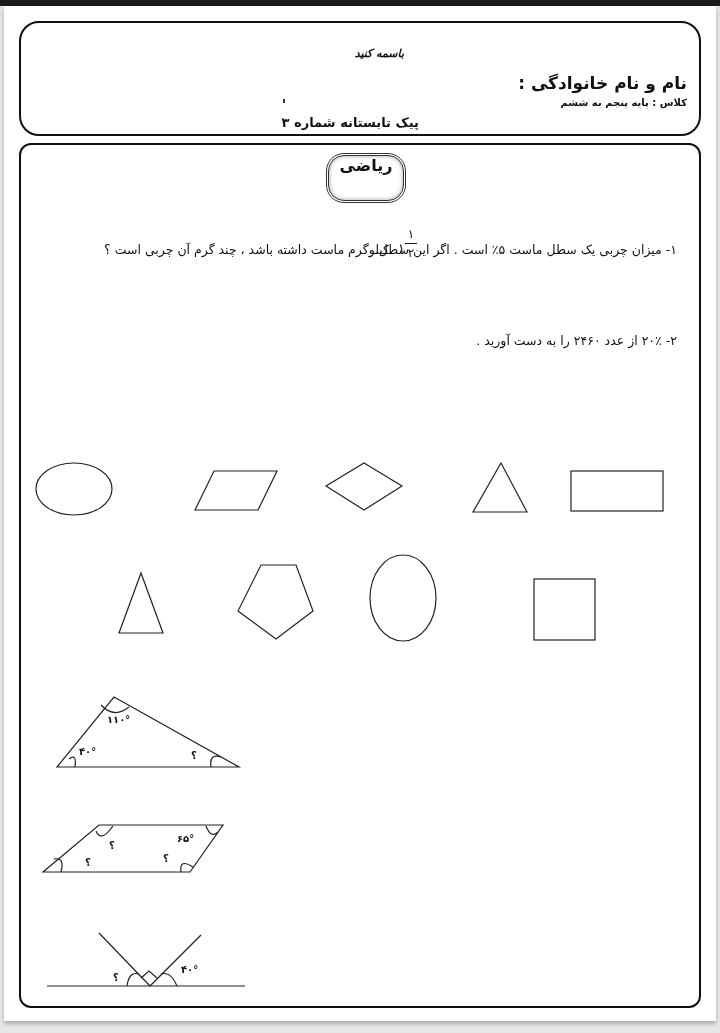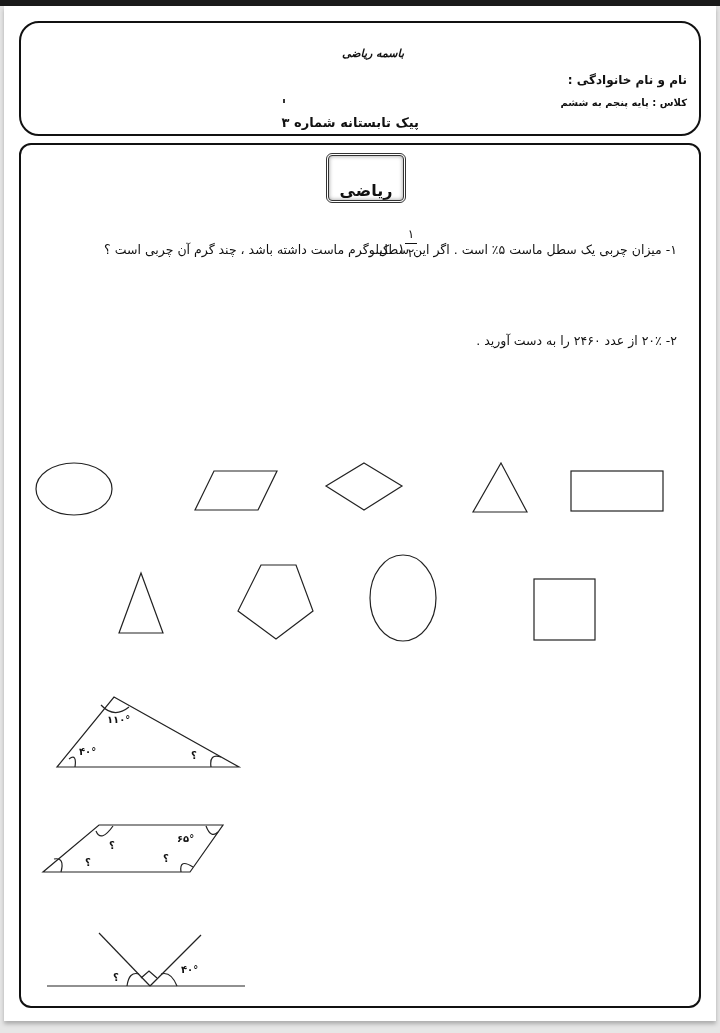--- a/index.html
+++ b/index.html
@@ -6,49 +6,49 @@
   html, body { width: 720px; height: 1033px; background: #e6e6e6; overflow: hidden; }
   body { position: relative; font-family: "DejaVu Sans", sans-serif; color: #111; }
   .topbar { position: absolute; left: 0; top: 0; width: 720px; height: 6px; background: #1b1b1b; }
   .page { position: absolute; left: 4px; top: 6px; width: 712px; height: 1015px; background: #fff;
           box-shadow: 0 3px 4px rgba(0,0,0,0.25); }
   .box { position: absolute; border: 2px solid #111; border-radius: 16px; background: #fff; }
   .header-box { left: 15px; top: 15px; width: 682px; height: 115px; border-radius: 20px; }
   .main-box { left: 15px; top: 137px; width: 682px; height: 865px; border-radius: 12px; }
   .rtl { direction: rtl; unicode-bidi: embed; position: absolute; white-space: nowrap; }
   .bismillah { font-size: 11px; font-weight: bold; font-style: italic; right: 295px; top: 24px; }
-  .name-line { font-size: 12px; font-weight: bold; right: 12px; top: 50px; }
+  .name-line { font-size: 17px; font-weight: bold; right: 12px; top: 50px; }
   .class-line { font-size: 10px; font-weight: bold; right: 12px; top: 74px; text-align: center; }
   .title-line { font-size: 13px; font-weight: bold; right: 280px; top: 92px; }
   .dot { position: absolute; left: 262px; top: 76px; width: 2px; height: 4px; background: #333; }
   .q { font-size: 12.5px; right: 22px; }
   .q1a { top: 97px; right: 22px; }
   .frac { position: absolute; right: 282px; top: 82px; width: 12px; text-align: center; font-size: 12px; }
   .frac .num { display: block; }
   .frac .bar { display: block; border-top: 1.5px solid #111; margin: 2px 0; }
   .frac .den { display: block; }
   .q1whole { position: absolute; right: 294px; top: 96px; font-size: 13px; }
   .q2 { top: 188px; }
   .q3 { top: 270px; }
   .q4 { top: 509px; }
   .subject-frame { position: absolute; left: 305px; top: 8px; width: 80px; height: 50px; border: 3px double #333;
-                   border-radius: 6px; display: flex; align-items: flex-end; justify-content: center;
+                   border-radius: 18px; display: flex; align-items: flex-start; justify-content: center;
                    font-size: 16px; font-weight: bold; direction: rtl; box-shadow: inset 0 0 4px #999; }
   .mascot { position: absolute; left: 232px; top: 6px; width: 64px; height: 62px; }
   svg.shapes { position: absolute; left: 0; top: 0; }
 </style>
 </head>
 <body>
 
 <div class="topbar"></div>
 
 <div class="page">
 
   <div class="box header-box">
-    <div class="rtl bismillah">باسمه ریاضی</div>
+    <div class="rtl bismillah">باسمه کنید</div>
     <div class="rtl name-line">نام و نام خانوادگی :</div>
     <div class="rtl class-line">کلاس : پایه پنجم به ششم</div>
     <div class="dot"></div>
     <div class="rtl title-line">پیک تابستانه شماره ۳</div>
   </div>
 
   <div class="box main-box">
 
     <div class="subject-frame">
       <span>ریاضی</span>

